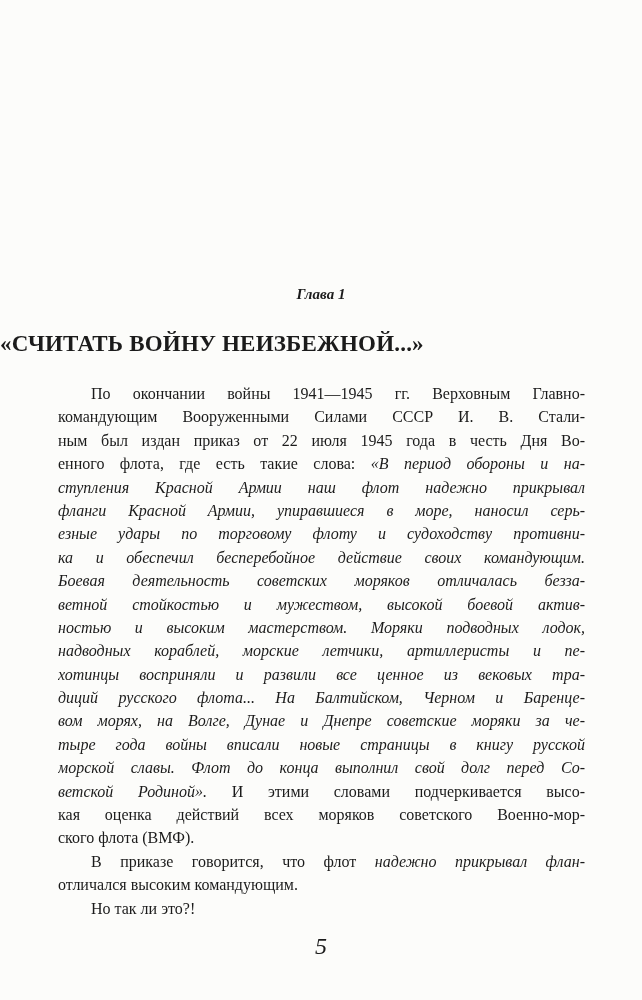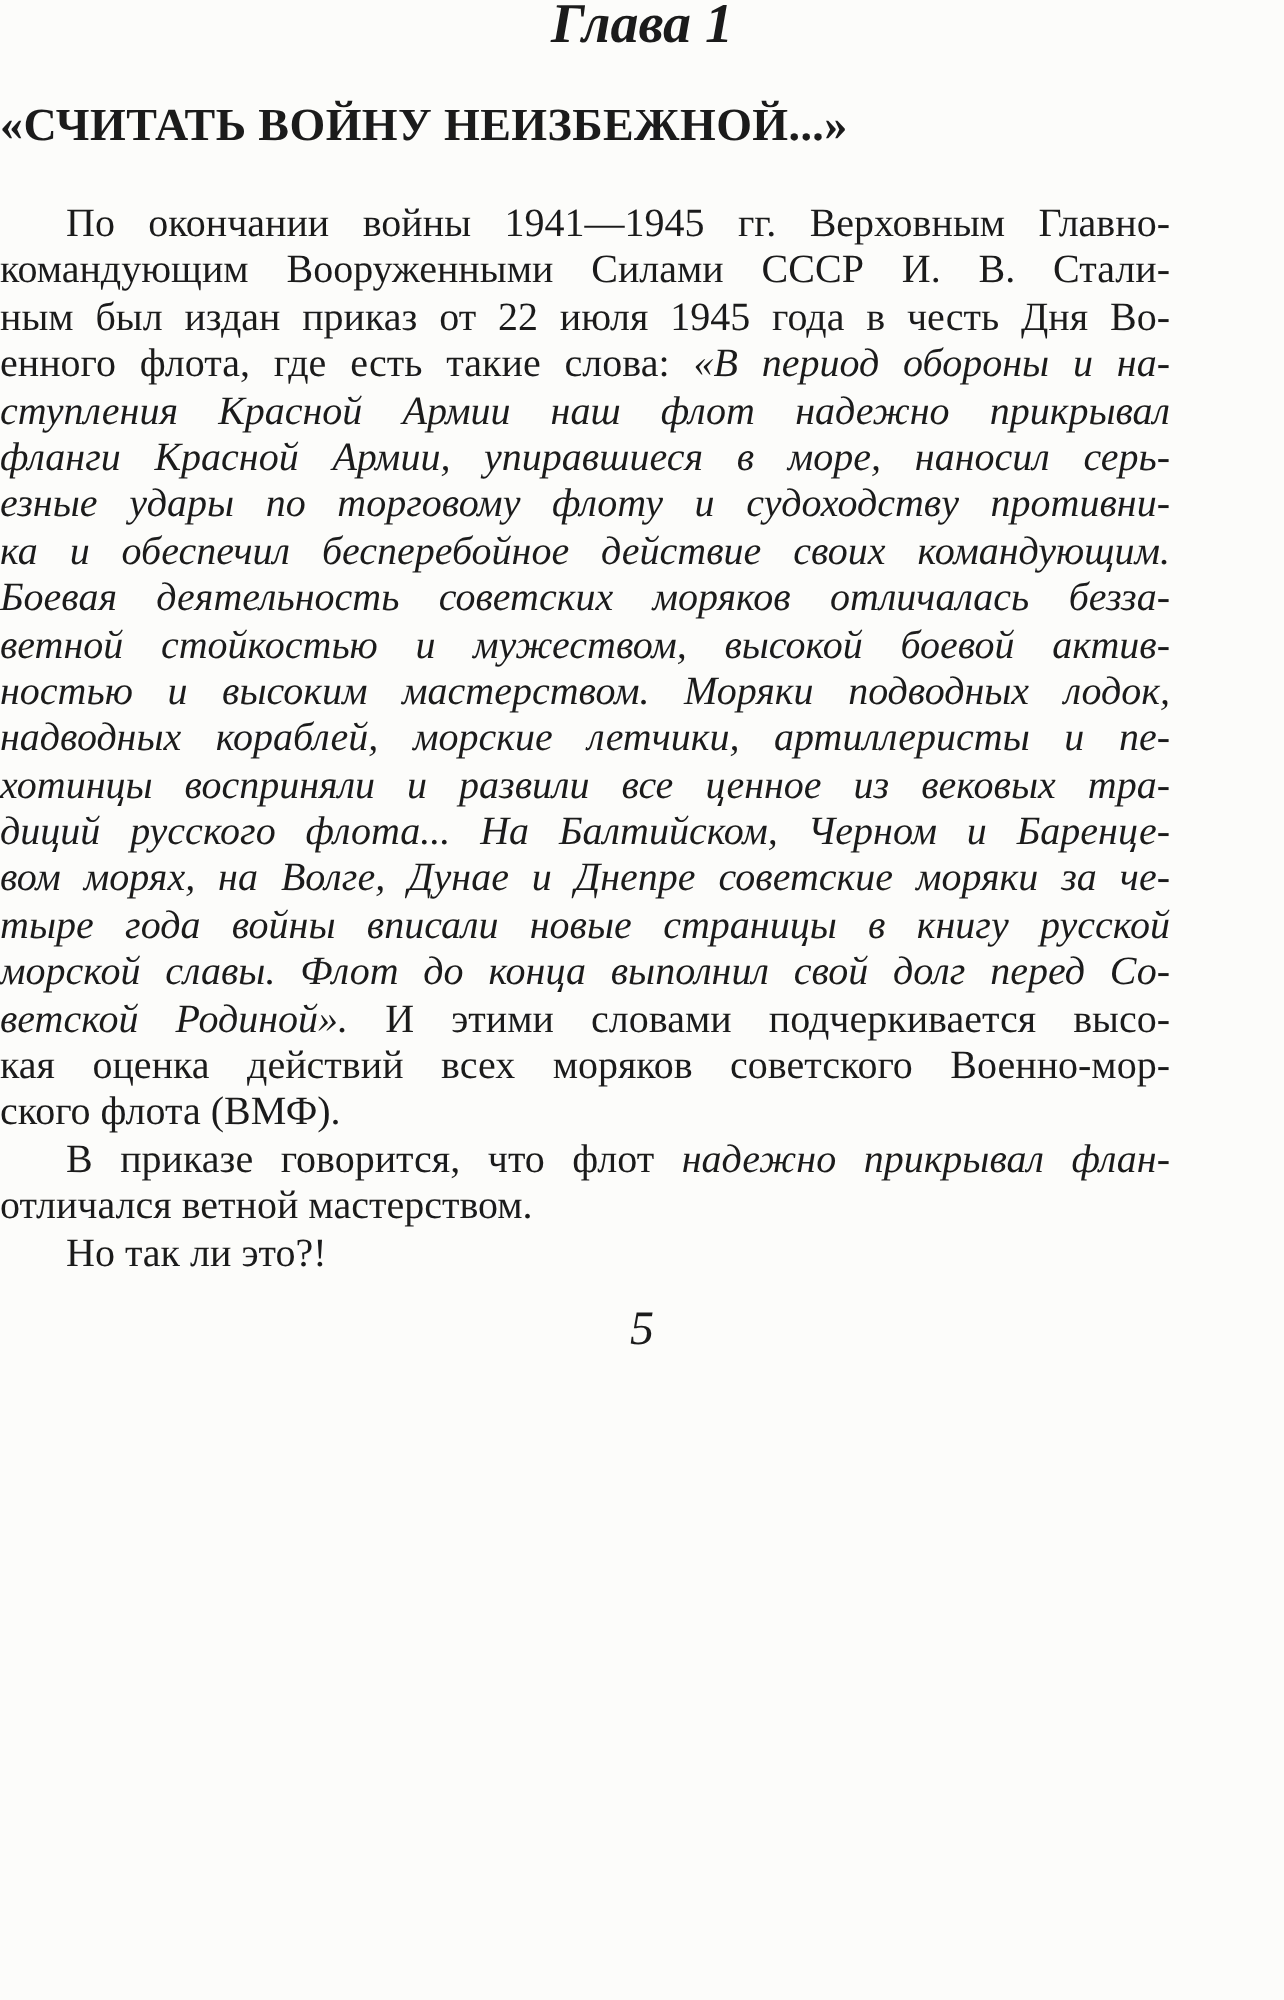--- a/index.html
+++ b/index.html
@@ -14,38 +14,40 @@
   }
   .page {
     position: relative;
     width: 642px;
     height: 1000px;
     background: #fcfcfa;
     color: #1b1b1b;
     overflow: hidden;
   }
   .chapter-heading {
+    margin-top: 281px;
     text-align: center;
-    font-size: 28px;
+    font-size: 15px;
     font-weight: bold;
     font-style: italic;
     line-height: 26px;
   }
   .chapter-title {
     margin: 24px 0 0 0;
     text-align: left;
     font-size: 23px;
     font-weight: bold;
     letter-spacing: 0.2px;
     line-height: 26px;
   }
   .body-text {
     margin-top: 25px;
+    padding-left: 58px;
     padding-right: 57px;
-    font-size: 20px;
+    font-size: 16px;
   }
   .line {
     height: 23.4px;
     line-height: 23.4px;
     text-align: justify;
     text-align-last: justify;
     overflow: hidden;
     white-space: normal;
   }
   .line.last {
@@ -86,17 +88,17 @@
       <div class="line"><span class="it">надводных кораблей, морские летчики, артиллеристы и пе-</span></div>
       <div class="line"><span class="it">хотинцы восприняли и развили все ценное из вековых тра-</span></div>
       <div class="line"><span class="it">диций русского флота... На Балтийском, Черном и Баренце-</span></div>
       <div class="line"><span class="it">вом морях, на Волге, Дунае и Днепре советские моряки за че-</span></div>
       <div class="line"><span class="it">тыре года войны вписали новые страницы в книгу русской</span></div>
       <div class="line"><span class="it">морской славы. Флот до конца выполнил свой долг перед Со-</span></div>
       <div class="line"><span class="it">ветской Родиной».</span><span> И этими словами подчеркивается высо-</span></div>
       <div class="line"><span>кая оценка действий всех моряков советского Военно-мор-</span></div>
       <div class="line last"><span>ского флота (ВМФ).</span></div>
       <div class="line indent"><span>В приказе говорится, что флот </span><span class="it">надежно прикрывал флан-</span></div>
-      <div class="line last"><span>отличался ветной мастерством.</span></div>
+      <div class="line last"><span>отличался высоким командующим.</span></div>
       <div class="line indent last"><span>Но так ли это?!</span></div>
     </div>
   <div class="page-number">5</div>
 </div>
 
 </body></html>

